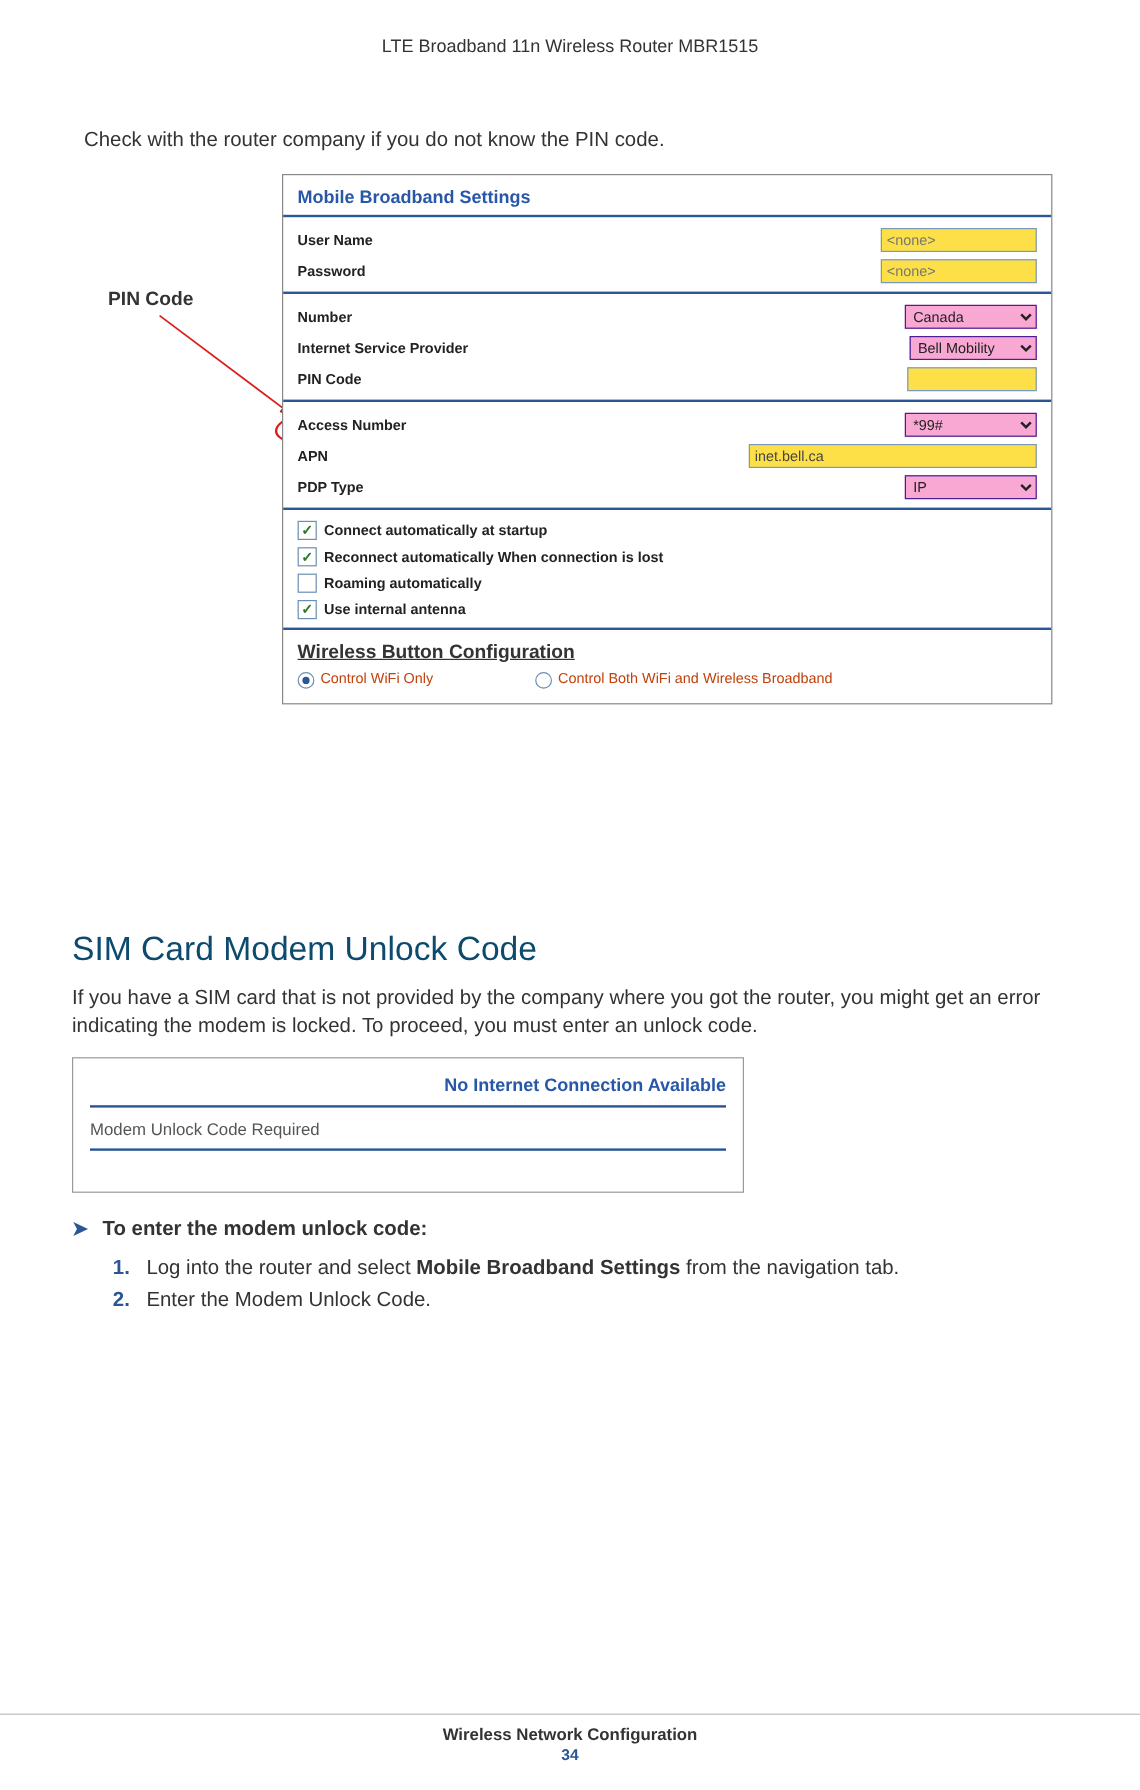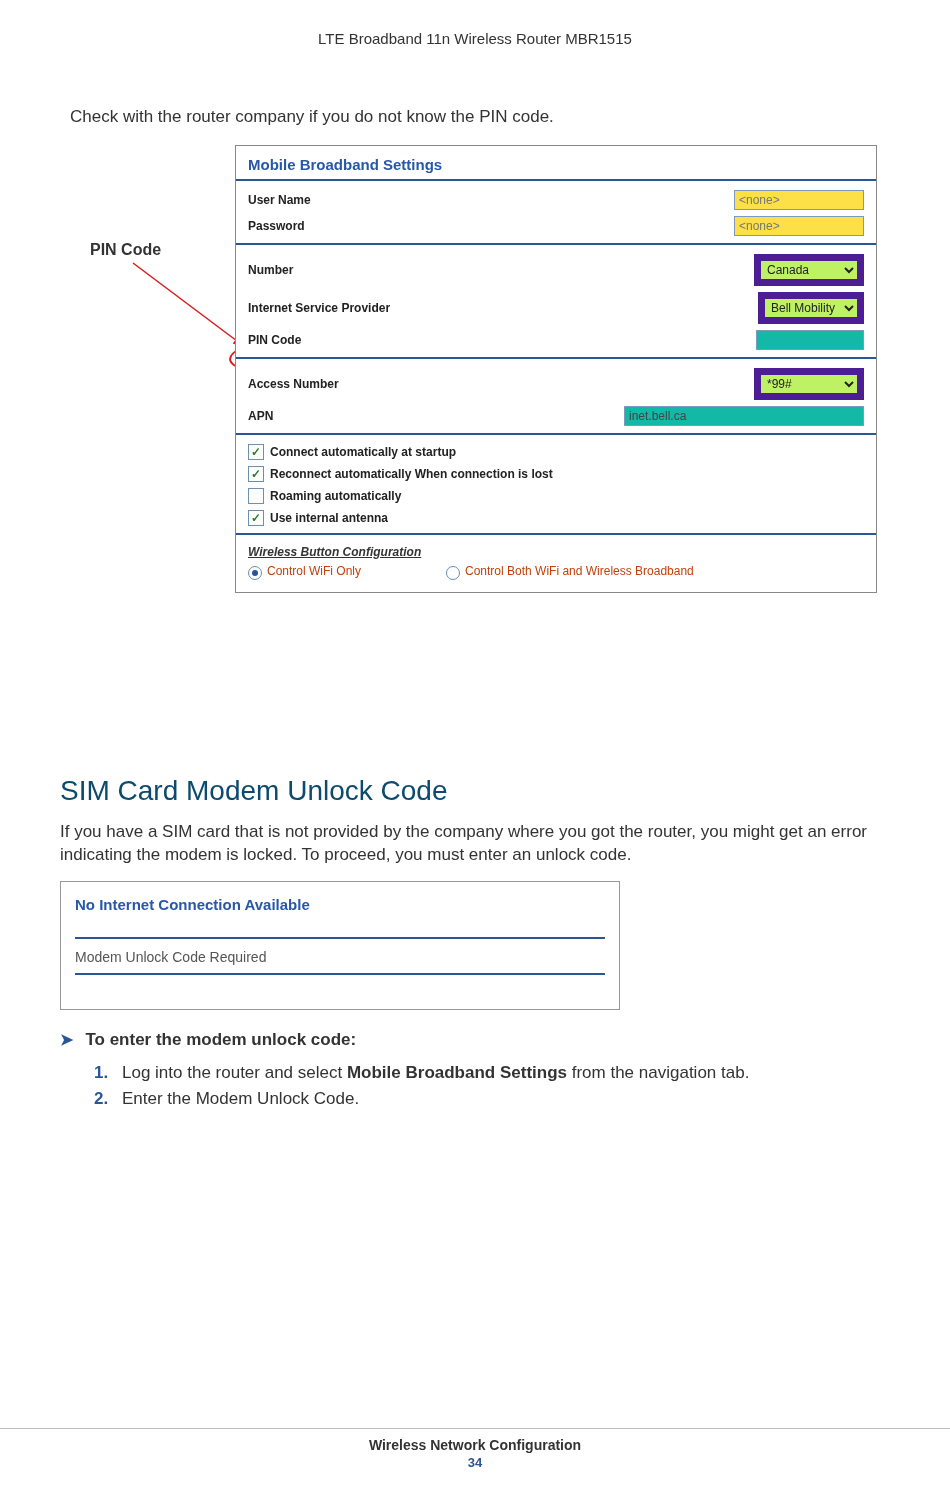--- a/index.html
+++ b/index.html
@@ -79,32 +79,32 @@
   .row .lbl {
     font-weight: bold;
     color: #222;
     font-size: 12px;
   }
   .row .ctrl { }
   input.txt {
     font-size: 12px;
     padding: 2px 4px;
     border: 1px solid #7a9ac0;
-    background: #14b8a6;
+    background: #fde047;
     color: #444;
     box-sizing: border-box;
   }
   input.txt.disabled {
     background: #fde047;
     color: #777;
   }
   select.sel {
     font-size: 12px;
-    border: 7px solid #4c1d95;
-    background: #bef264;
+    border: 1px solid #4c1d95;
+    background: #f9a8d4;
     color: #222;
     box-sizing: border-box;
     padding: 1px 2px;
   }
   .chk-row {
     display: flex;
     align-items: center;
     gap: 6px;
     padding: 3px 0;
     font-weight: bold;
@@ -118,24 +118,23 @@
     background: #fff;
     display: inline-flex;
     align-items: center;
     justify-content: center;
     color: #2a7a2a;
     font-size: 12px;
     line-height: 1;
   }
   .wbc-title {
     font-weight: bold;
-    font-size: 12px;
+    font-size: 16px;
     padding: 4px 0 3px 0;
     text-decoration: underline;
-    font-style: italic;
   }
   .radio-row {
     display: flex;
     align-items: flex-start;
     gap: 85px;
     padding: 2px 0 8px 0;
     font-size: 12px;
     color: #c2410c;
   }
   .radio-opt {
@@ -195,25 +194,25 @@
     margin: 0 0 14px 0;
   }
 
   .nica-box {
     border: 1px solid #999;
     width: 530px;
     padding: 14px 14px 34px 14px;
     margin-bottom: 20px;
   }
   .nica-title {
-    text-align: left;
+    text-align: right;
     color: #2857a8;
     font-weight: bold;
     font-size: 15px;
-    padding-bottom: 24px;
+    padding-bottom: 8px;
     border-bottom: 2px solid #2a5695;
   }
   .nica-msg {
     color: #555;
     font-size: 14px;
     padding: 10px 0 8px 0;
     border-bottom: 2px solid #2a5695;
   }
 
   .proc-head {
@@ -325,20 +324,24 @@
       </div>
 
       <div class="section">
         <div class="row">
           <span class="lbl">Access Number</span>
           <span class="ctrl"><select class="sel" style="width:110px"><option>*99#</option></select></span>
         </div>
         <div class="row">
           <span class="lbl">APN</span>
           <span class="ctrl"><input class="txt" style="width: 240px;" value="inet.bell.ca"></span>
+        </div>
+        <div class="row">
+          <span class="lbl">PDP Type</span>
+          <span class="ctrl"><select class="sel" style="width:110px"><option>IP</option></select></span>
         </div>
       </div>
 
       <div class="section">
         <div class="chk-row">
           <span class="chk">✓</span>
           <span>Connect automatically at startup</span>
         </div>
         <div class="chk-row">
           <span class="chk">✓</span>

